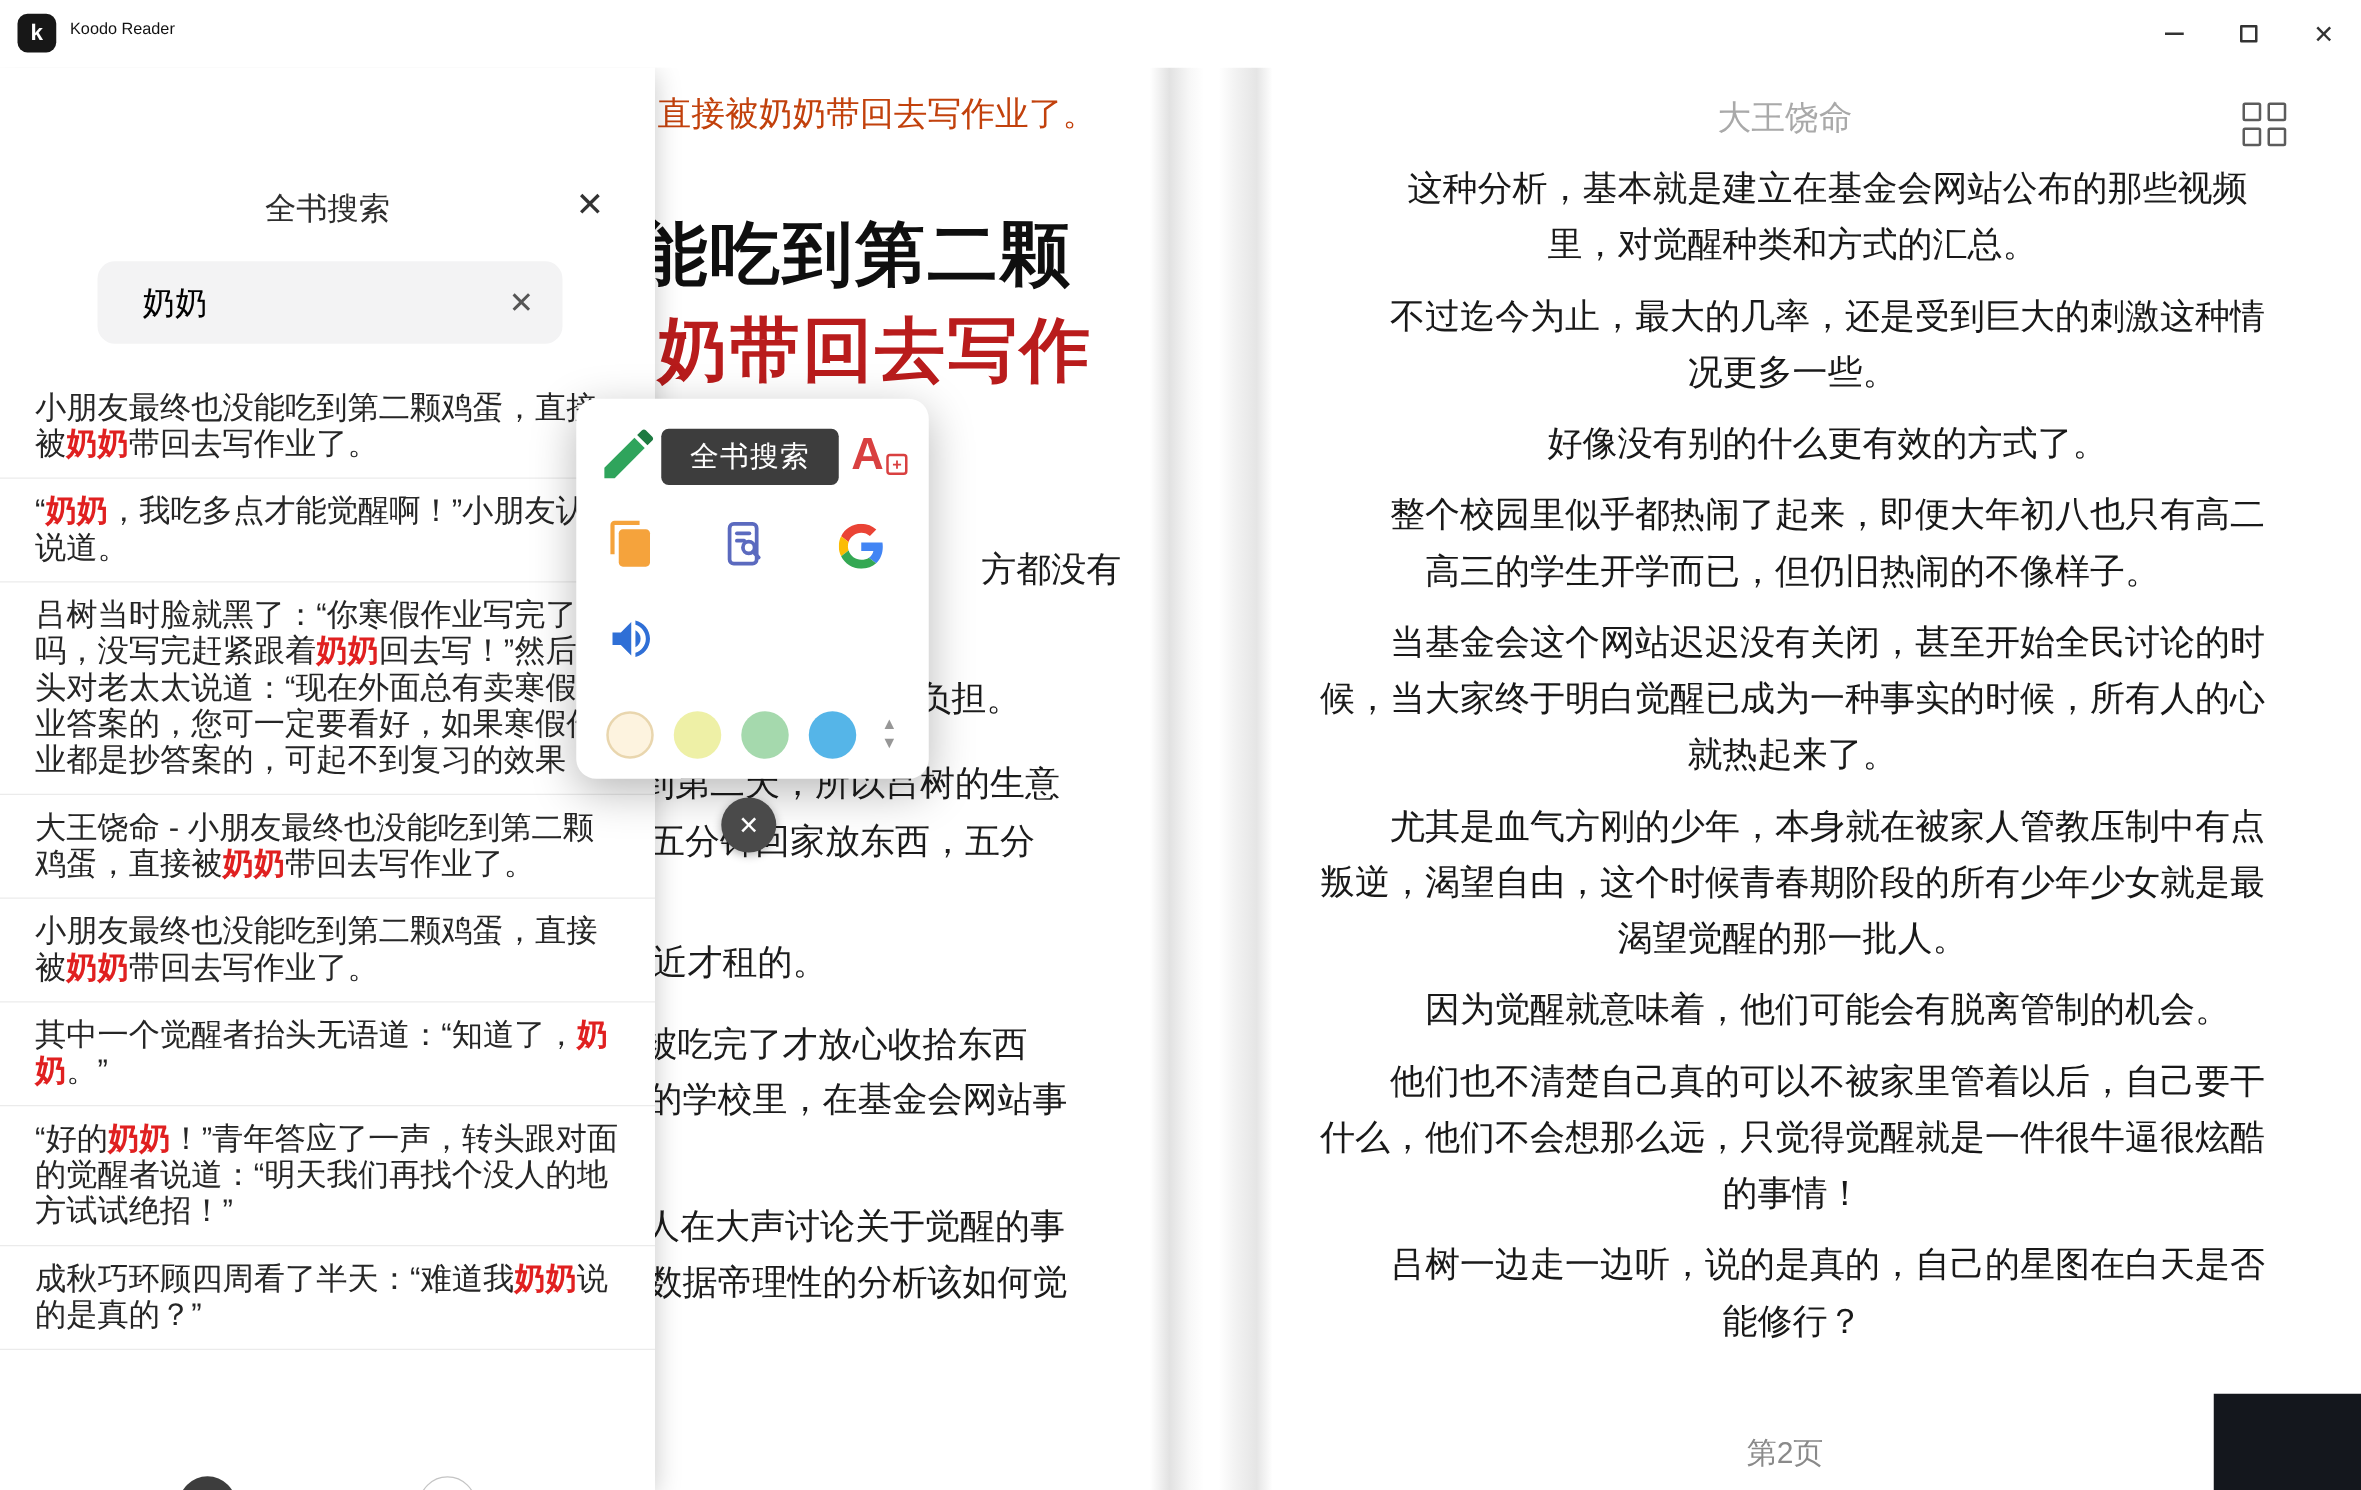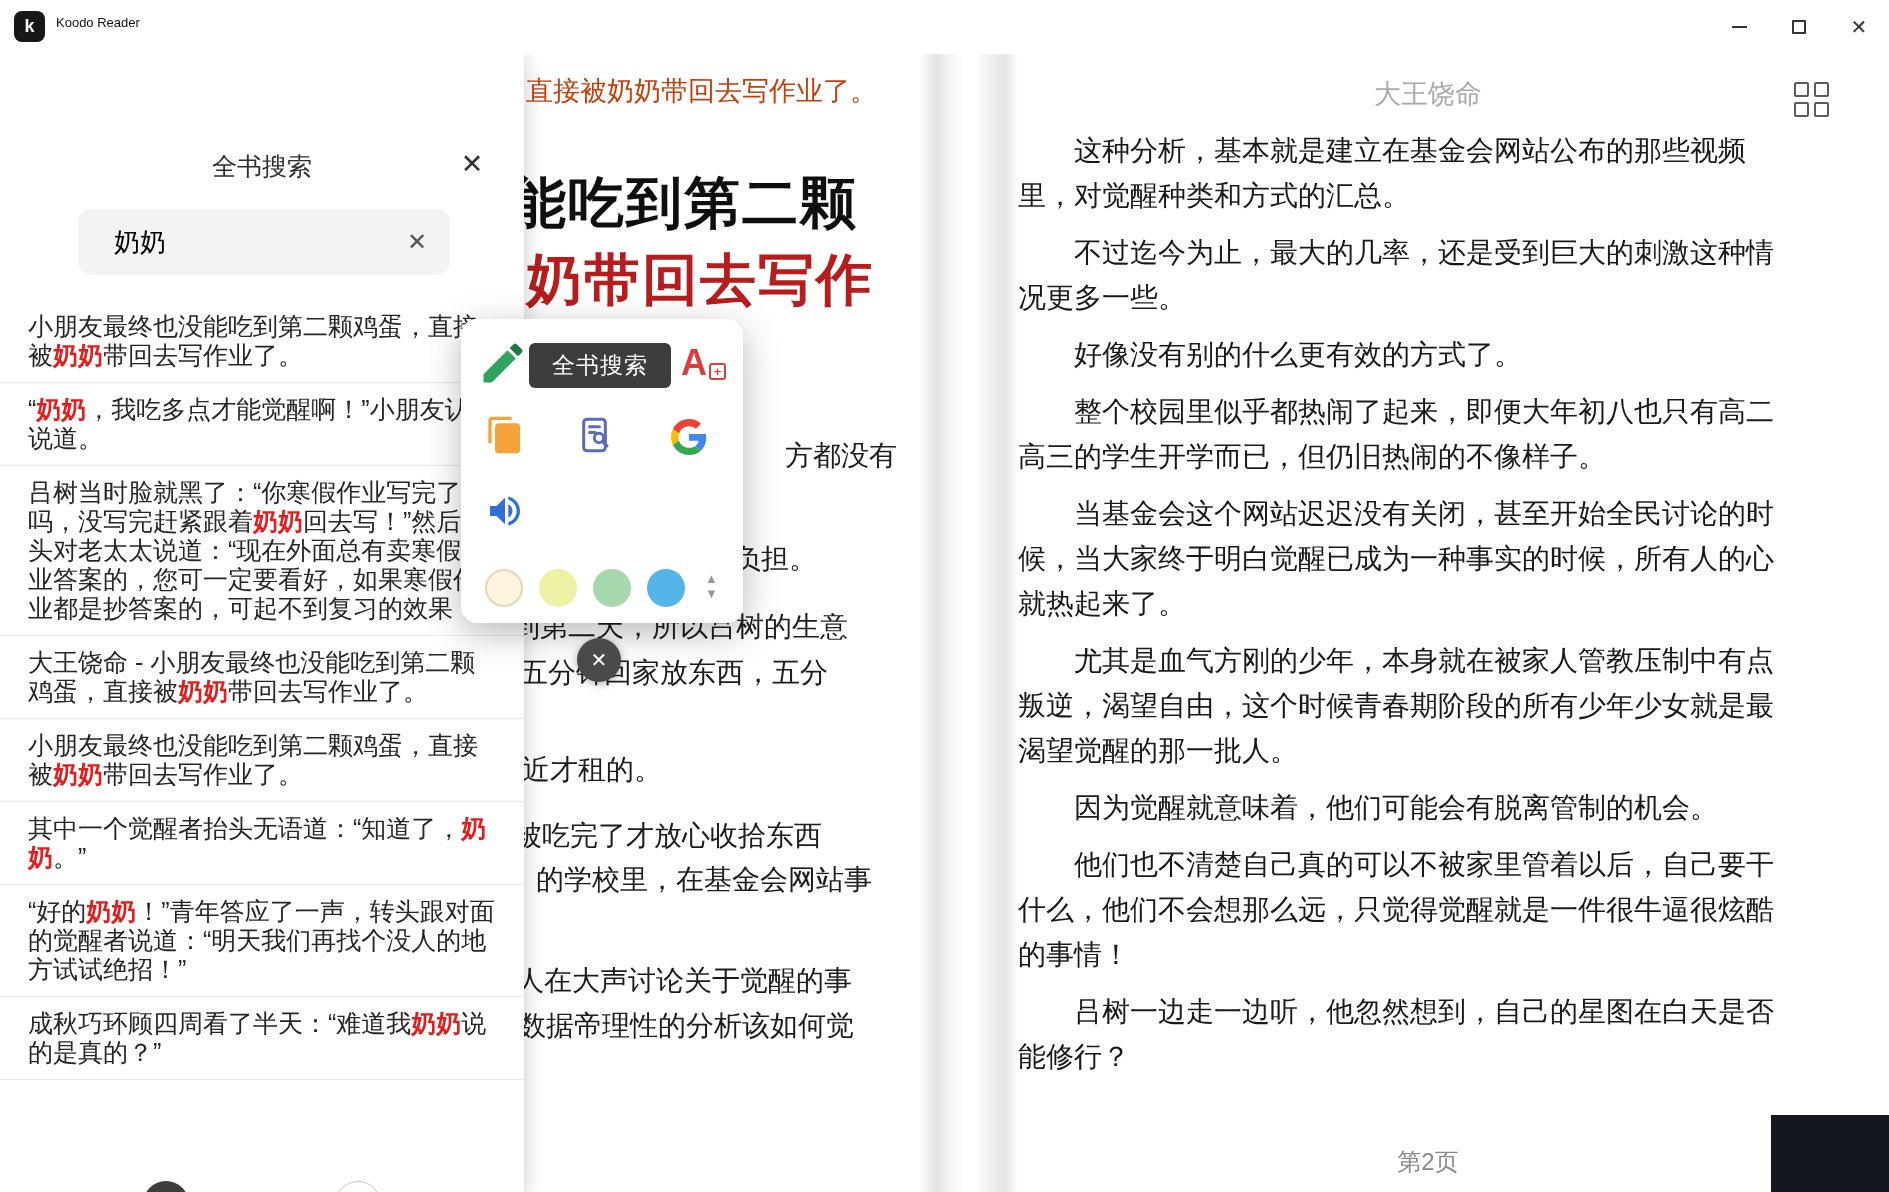--- a/index.html
+++ b/index.html
@@ -22,34 +22,34 @@
   .lp-header { position:absolute; left:526px; top:73px; font-size:27px; color:#c2410c; z-index:1; }
   .lp-title1 { position:absolute; left:510px; top:166px; font-size:56px; font-weight:700; color:#0f0f0f; letter-spacing:2px; z-index:1; }
   .lp-title2 { position:absolute; left:526px; top:243px; font-size:56px; font-weight:700; color:#b91c1c; letter-spacing:2px; z-index:1; }
   .frag { position:absolute; font-size:28px; color:#1c1c1c; z-index:1; white-space:nowrap; }
   .f0 { left:785px; top:437px; }
   .f1 { left:733px; top:540px; }
   .f2 { left:512px; top:608px; }
   .f3 { left:520px; top:654px; }
   .f4 { left:522px; top:751px; }
   .f5 { left:514px; top:817px; }
-  .f6 { left:518px; top:861px;margin-left:18px; }
+  .f6 { left:518px; top:861px; }
   .f7 { left:516px; top:962px; }
   .f8 { left:518px; top:1007px; }
 
   .spine { position:absolute; left:920px; top:54px; width:98px; height:1138px; z-index:0;
            background:linear-gradient(90deg,#fff 0%,#e2e2e2 16%,#f7f7f7 32%,#ffffff 44%,
                                        #ffffff 56%,#f2f2f2 70%,#e5e5e5 87%,#fff 100%); }
 
   
   .rp-header { position:absolute; left:1018px; top:76px; width:820px; text-align:center;
                font-size:27px; color:#a9a9a9; }
   .rp-body { position:absolute; left:1018px; top:128px; width:832px; font-size:28px;
              line-height:45px; color:#191919; }
-  .rp-body p { margin:0 0 12px 0; text-indent:2em; white-space:pre-wrap; }
+  .rp-body p { margin:0 0 12px 0; text-indent:2em; white-space:pre-wrap;text-align:center; }
   .rp-footer { position:absolute; left:1018px; top:1146px; width:820px; text-align:center;
                font-size:24px; color:#8a8a8a; }
 
   .grid-icon { position:absolute; left:1794px; top:82px; display:grid;
                grid-template-columns:15px 15px; grid-gap:5px; z-index:5; }
   .grid-icon span { display:block; width:15px; height:15px; border:2.5px solid #5c5c5c; border-radius:2px; }
 
   .corner-block { position:absolute; left:1771px; top:1115px; width:118px; height:77px; background:#14171d; z-index:6; }
 
   
@@ -152,21 +152,21 @@
   <p>当基金会这个网站迟迟没有关闭，甚至开始全民讨论的时
 候，当大家终于明白觉醒已成为一种事实的时候，所有人的心
 就热起来了。</p>
   <p>尤其是血气方刚的少年，本身就在被家人管教压制中有点
 叛逆，渴望自由，这个时候青春期阶段的所有少年少女就是最
 渴望觉醒的那一批人。</p>
   <p>因为觉醒就意味着，他们可能会有脱离管制的机会。</p>
   <p>他们也不清楚自己真的可以不被家里管着以后，自己要干
 什么，他们不会想那么远，只觉得觉醒就是一件很牛逼很炫酷
 的事情！</p>
-  <p>吕树一边走一边听，他忽然想到，自己的星图在白天是否
+  <p>吕树一边走一边听，说的是真的，自己的星图在白天是否
 能修行？</p>
 </div>
 <div class="rp-footer">第2页</div>
 
 <div class="grid-icon">
   <span></span>
     <span></span>
   <span></span>
     <span></span>
 </div>

